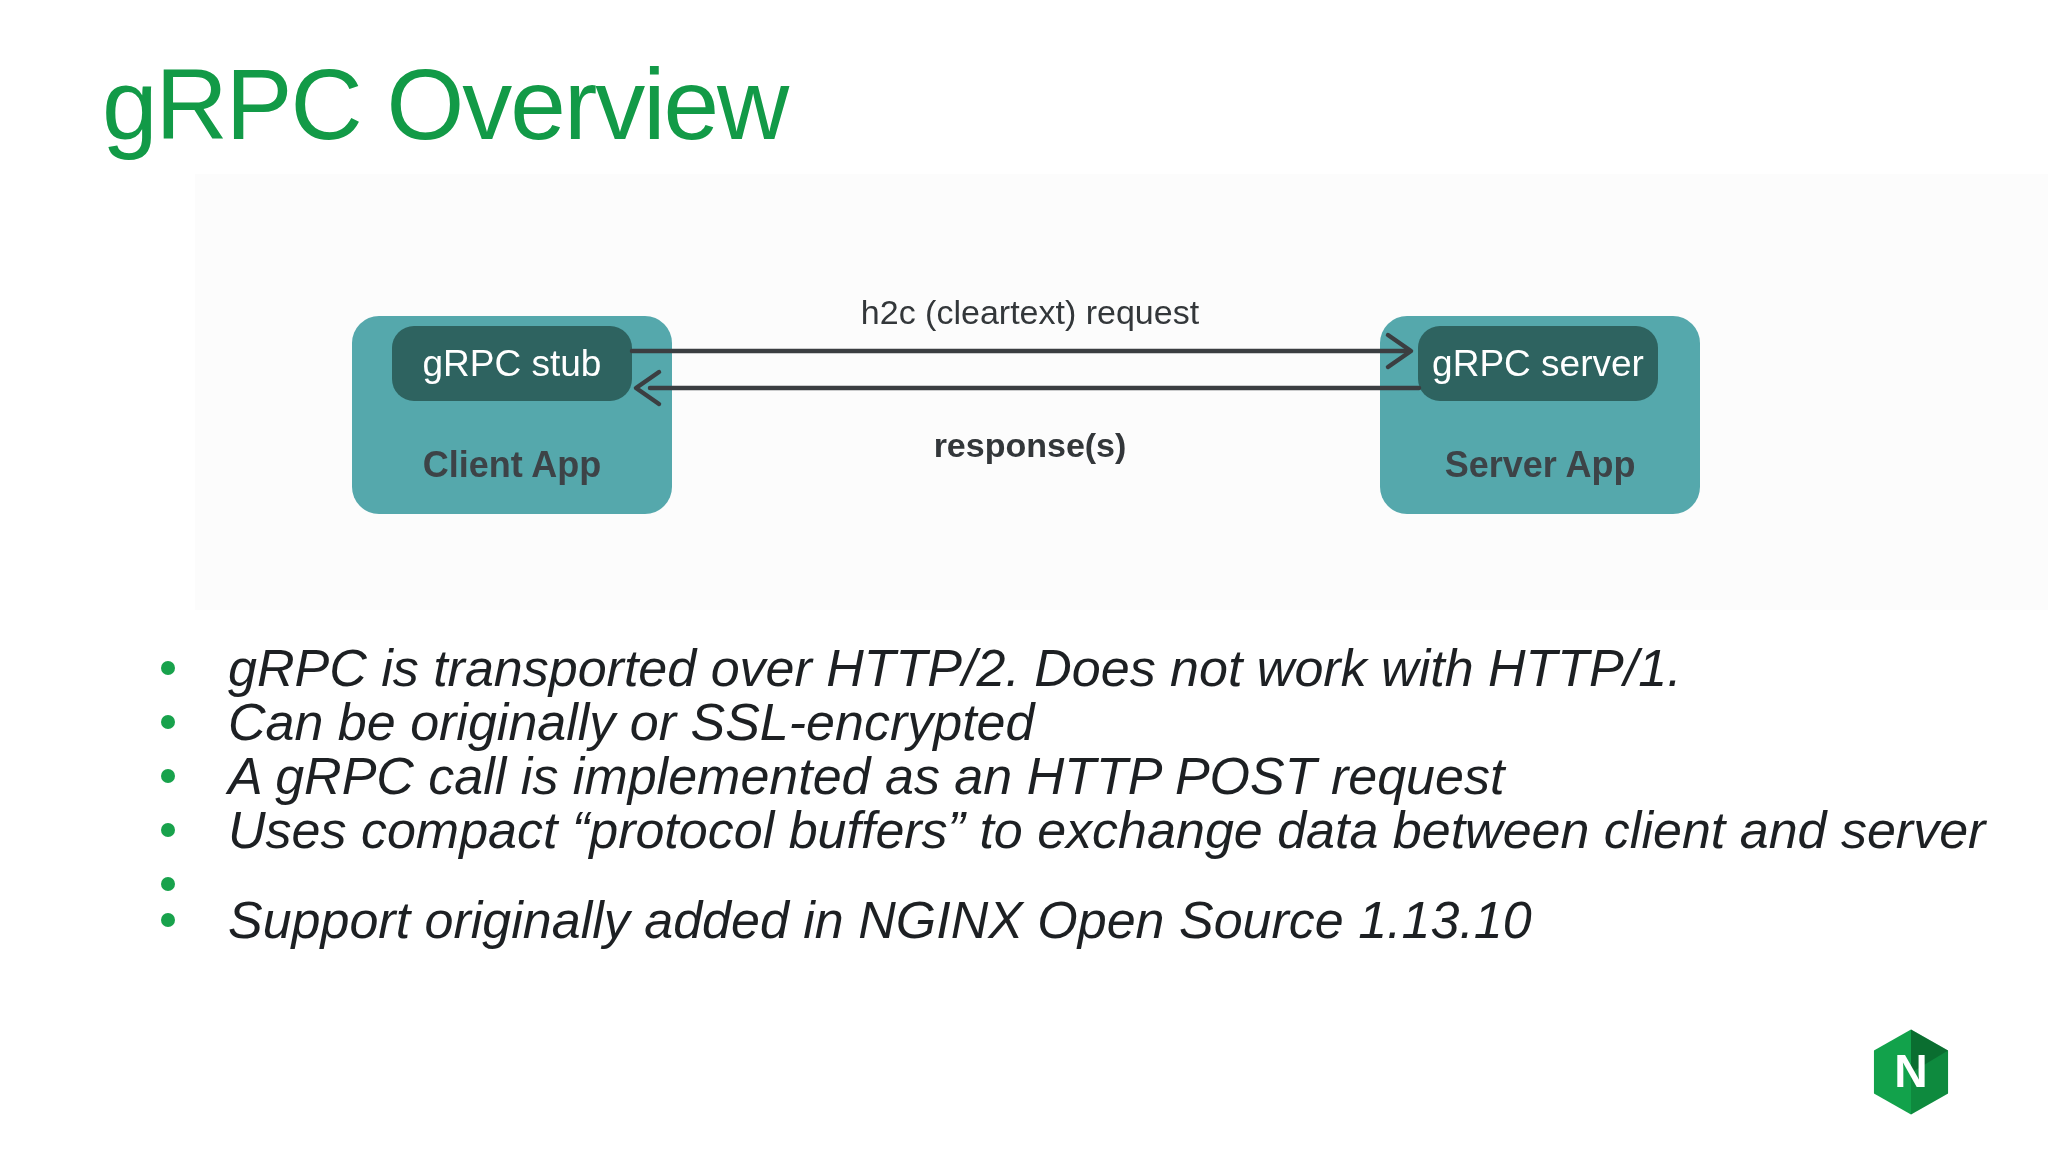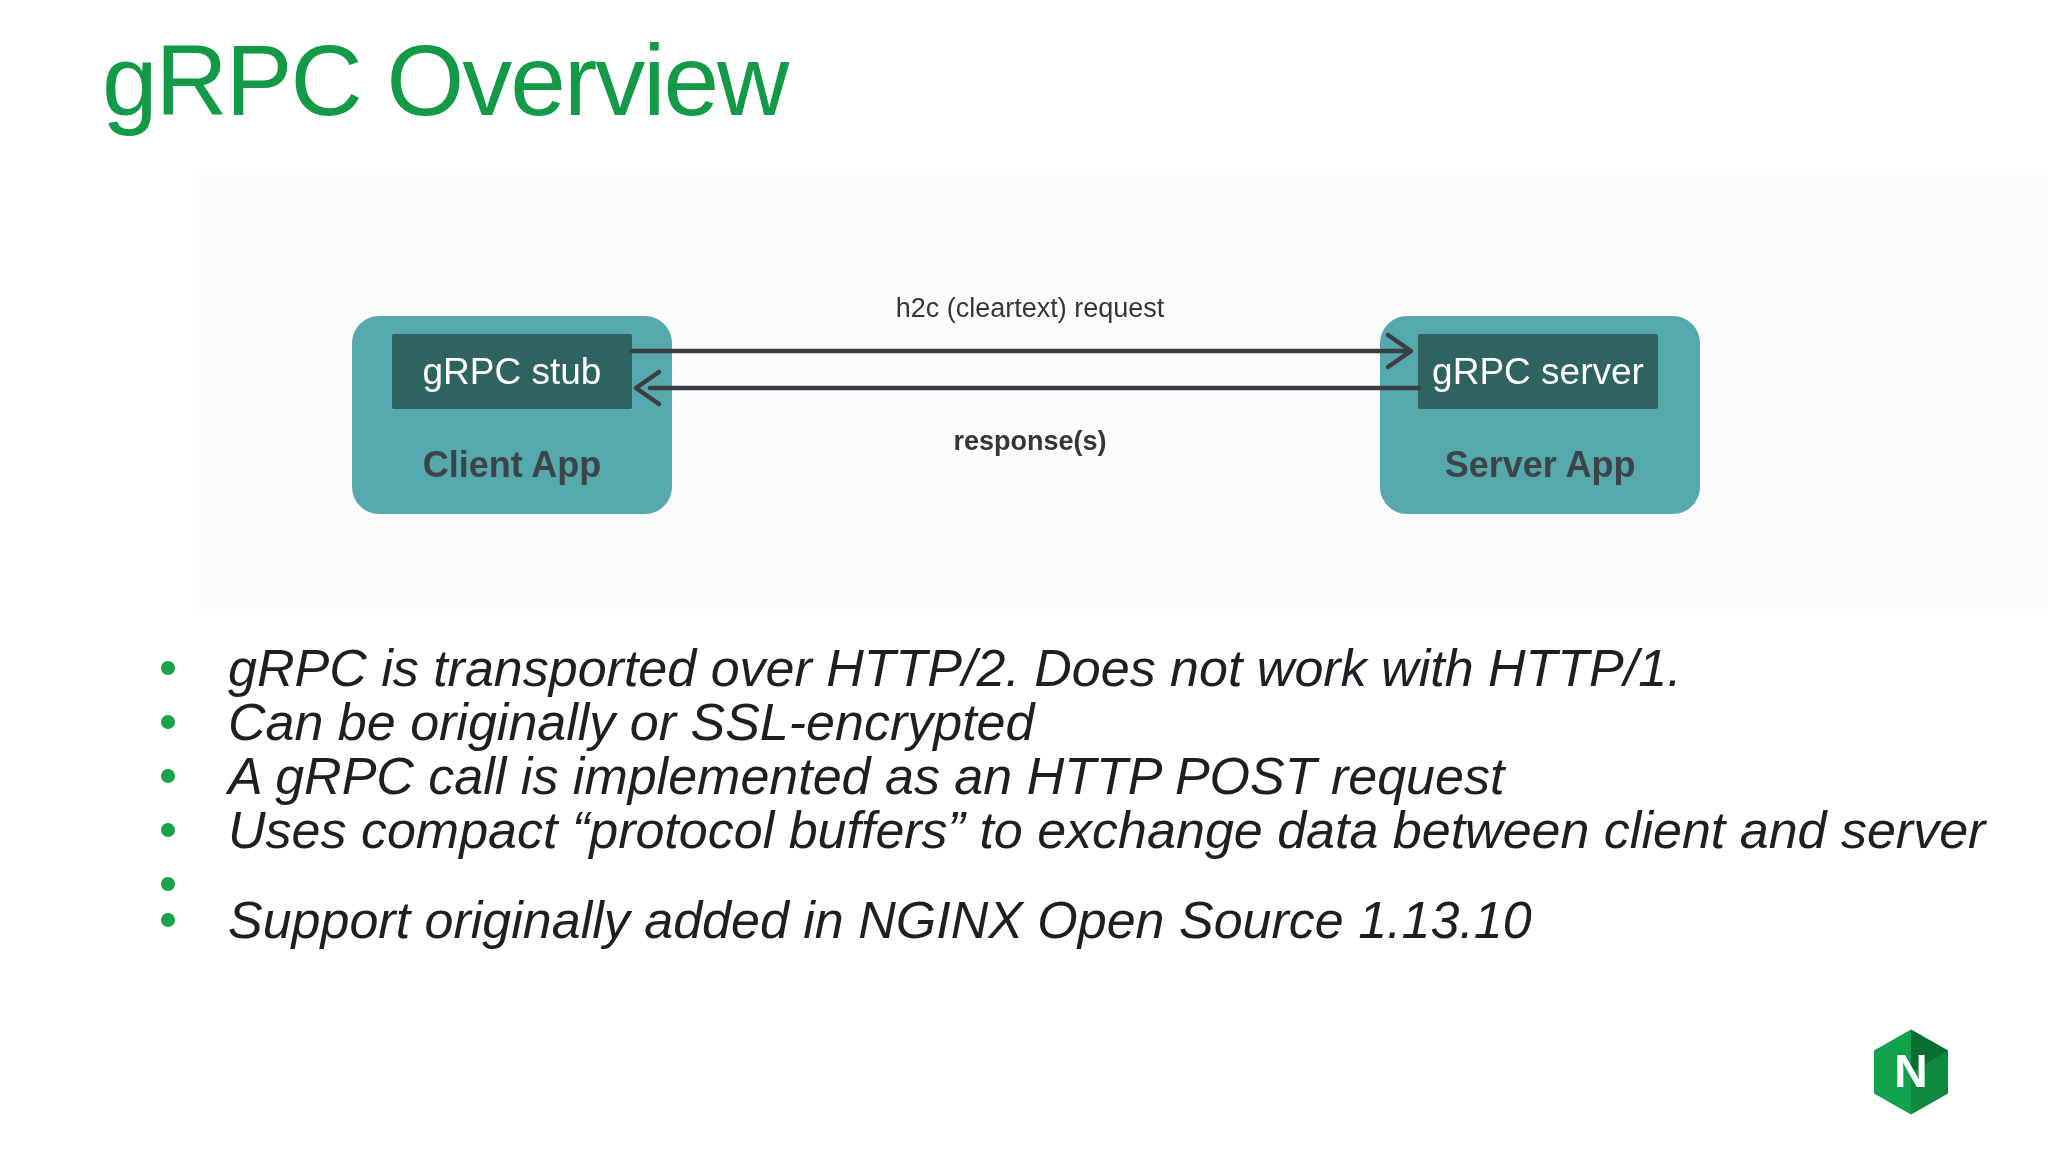--- a/index.html
+++ b/index.html
@@ -15,58 +15,58 @@
   }
   html,body{margin:0;padding:0;background:#e9e9e9;}
   .slide{
     position:relative;
     width:2048px;height:1152px;
     background:#ffffff;
     overflow:hidden;
     font-family:"Liberation Sans", sans-serif;
   }
   .page-title{
-    position:absolute;left:102px;top:18px;
+    position:absolute;left:102px;top:42px;
     font-size:100px;line-height:1.25;font-weight:400;
     letter-spacing:-2px;
     color:var(--title-green);
     white-space:nowrap;
   }
   .diagram-panel{
     position:absolute;left:195px;top:174px;width:1853px;height:436px;
     background:#fcfcfc;
   }
   .app-box{
     position:absolute;top:316px;width:320px;height:198px;
     background:var(--box-teal);
     border-radius:27px;
   }
   .app-box.client{left:352px;}
   .app-box.server{left:1380px;}
   .inner-box{
-    position:absolute;top:18px;width:240px;height:75px;
+    position:absolute;top:10px;width:240px;height:75px;
     background:var(--box-dark-teal);
-    border-radius:2px;
+    border-radius:22px;
     display:flex;align-items:center;justify-content:center;
     color:#ffffff;font-size:37px;
     white-space:nowrap;
   }
   .app-box.client .inner-box{left:40px;}
   .app-box.server .inner-box{left:38px;}
   .app-label{
     position:absolute;left:0;top:118px;width:100%;height:62px;
     display:flex;align-items:center;justify-content:center;
     font-size:36px;font-weight:700;color:var(--box-label);
     white-space:nowrap;
   }
   .arrow-layer{position:absolute;left:0;top:0;pointer-events:none;}
   .flow-label{
     position:absolute;width:500px;left:780px;
     text-align:center;
-    font-size:27px;color:var(--diagram-text);
+    font-size:34px;color:var(--diagram-text);
     white-space:nowrap;
   }
   .flow-label.request{top:293px;}
   .flow-label.response{top:426px;font-weight:bold;}
   .bullet-list{
     position:absolute;left:160px;top:641px;width:1770px;
     list-style:none;margin:0;padding:0;
   }
   .bullet-item{
     position:relative;

